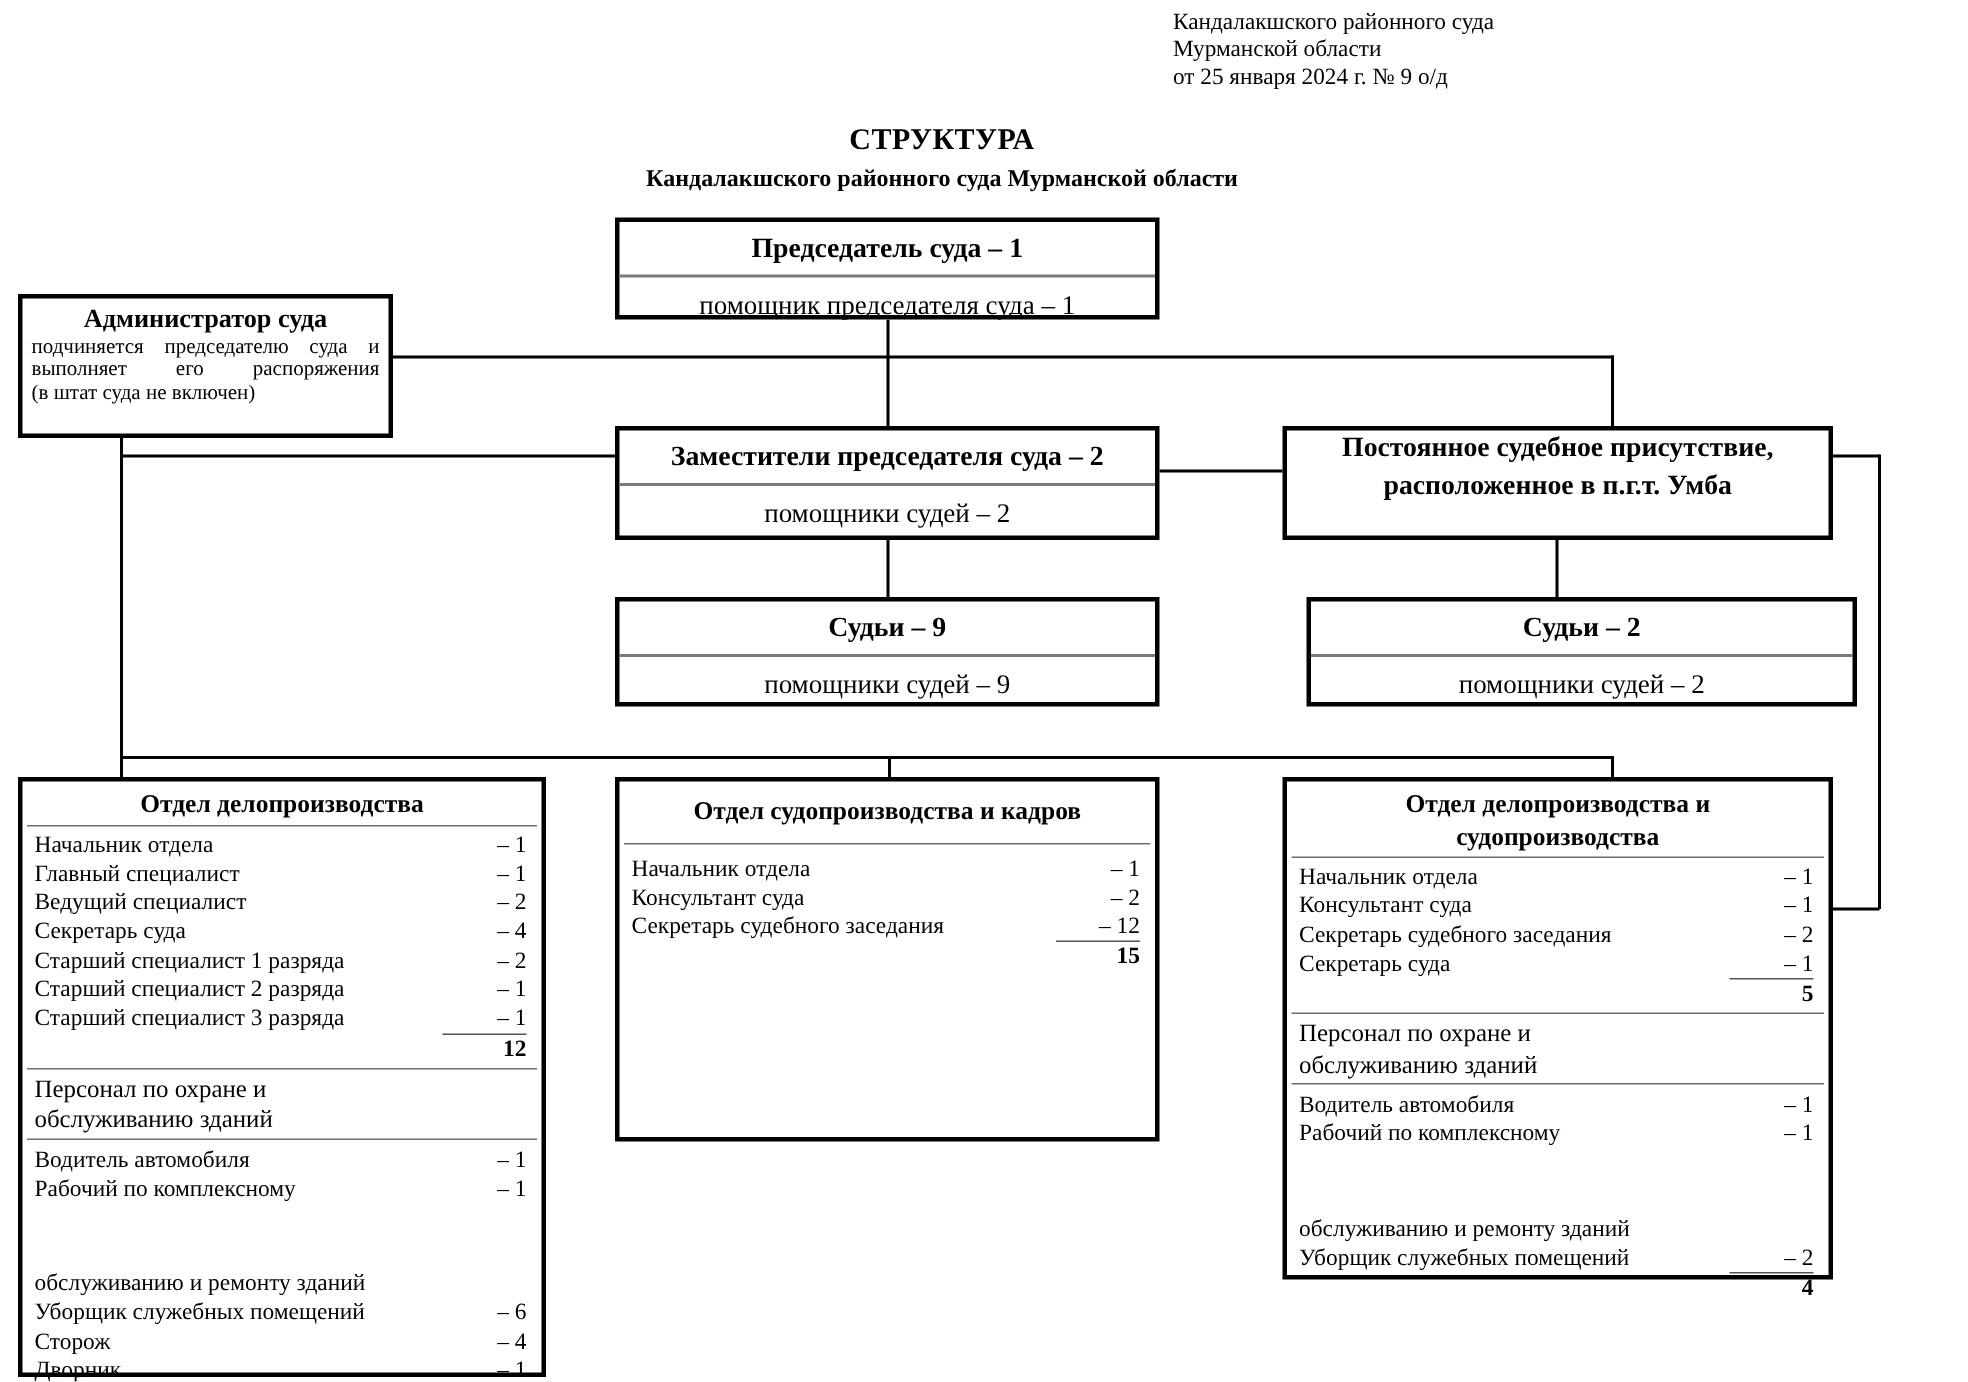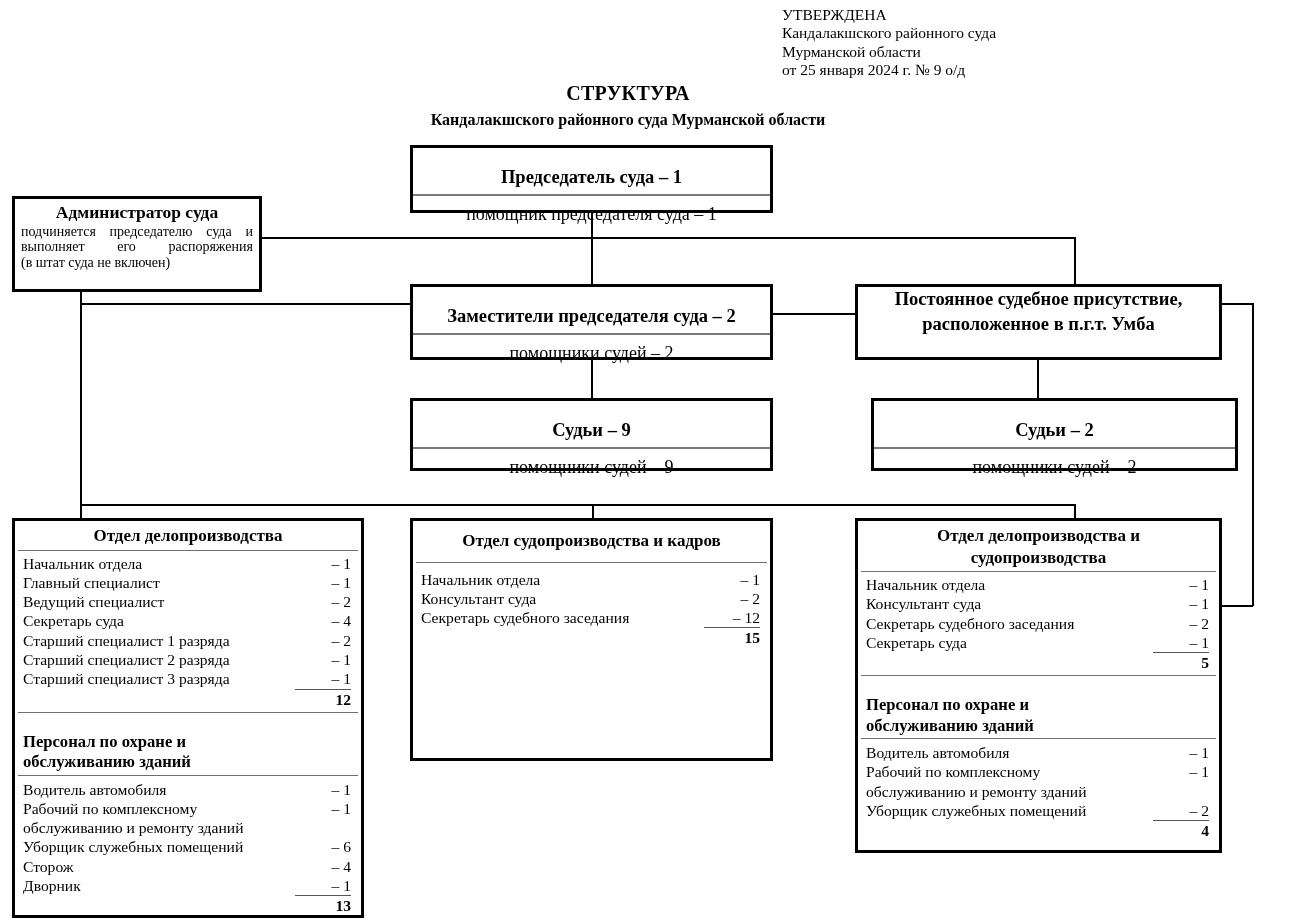--- a/index.html
+++ b/index.html
@@ -44,21 +44,21 @@
     box-sizing:border-box;
     border:3.5px solid #000;
     background:#fff;
     z-index:5;
   }
   .bx-head{
     text-align:center;
     font-weight:bold;
     font-size:18.5px;
     line-height:25px;
-    padding:17px 6px 4px;
+    padding:6px 6px 4px;
   }
   .sep{
     height:0;
     border-top:2px solid #7a7a7a;
     margin:0;
   }
   .bx-sub{
     text-align:center;
     font-size:18px;
     line-height:24px;
@@ -113,55 +113,54 @@
     line-height:19.3px;
     white-space:nowrap;
   }
   .row .lbl{flex:0 0 auto;}
   .row .fill{flex:1 1 auto;}
   .row .num{
     flex:0 0 auto;
     text-align:right;
     min-width:34px;
   }
-  .row.cont .lbl{flex:1 1 auto;}
+  .row.cont .lbl{flex:1 1 auto;margin-top:44px;}
   .total{
     font-weight:bold;
     font-size:15.6px;
     line-height:19px;
     text-align:right;
     border-top:1.6px solid #555;
     width:56px;
     margin-left:auto;
     padding-top:0px;
   }
   .subhead{
-    font-weight:bold;
+    font-weight:normal;
     font-size:16.6px;
     line-height:20.5px;
-    padding:18px 8px 1px;
+    padding:2px 8px 1px;
   }
   .block-rule{
     border-top:1.6px solid #6f6f6f;
     margin:1px 3px 1px;
     height:0;
   }
 
   
   .ln{position:absolute;background:#000;z-index:1;}
   .h{height:1.6px;}
   .v{width:1.6px;}
 </style>
 </head>
 <body>
 
 <div id="page">
 
   <div class="approval">
-    <div>УТВЕРЖДЕНА</div>
     <div>Кандалакшского районного суда</div>
     <div>Мурманской области</div>
     <div>от 25 января 2024 г. № 9 о/д</div>
   </div>
 
   <div class="title">
     <div class="l1">СТРУКТУРА</div>
     <div class="l2">Кандалакшского районного суда Мурманской области</div>
   </div>
 

